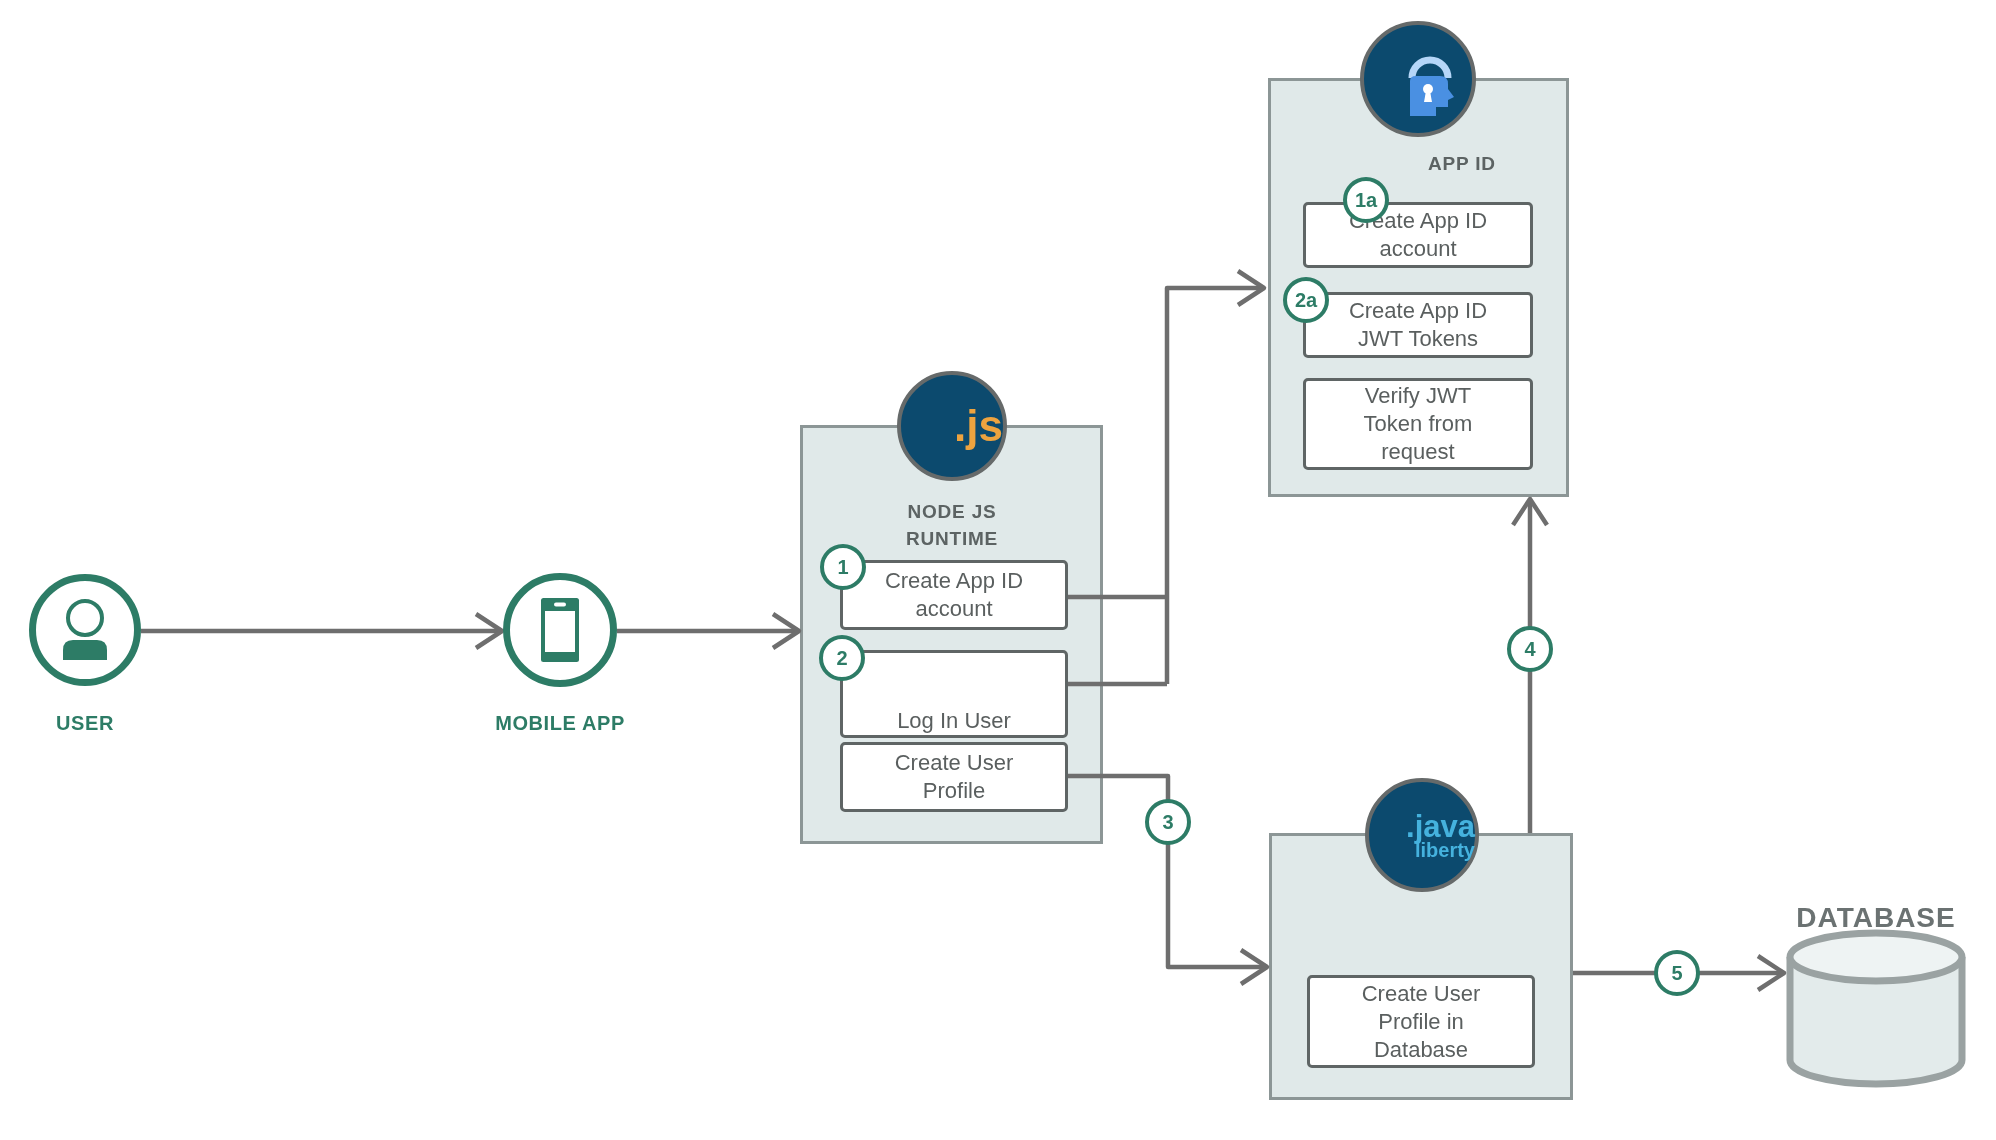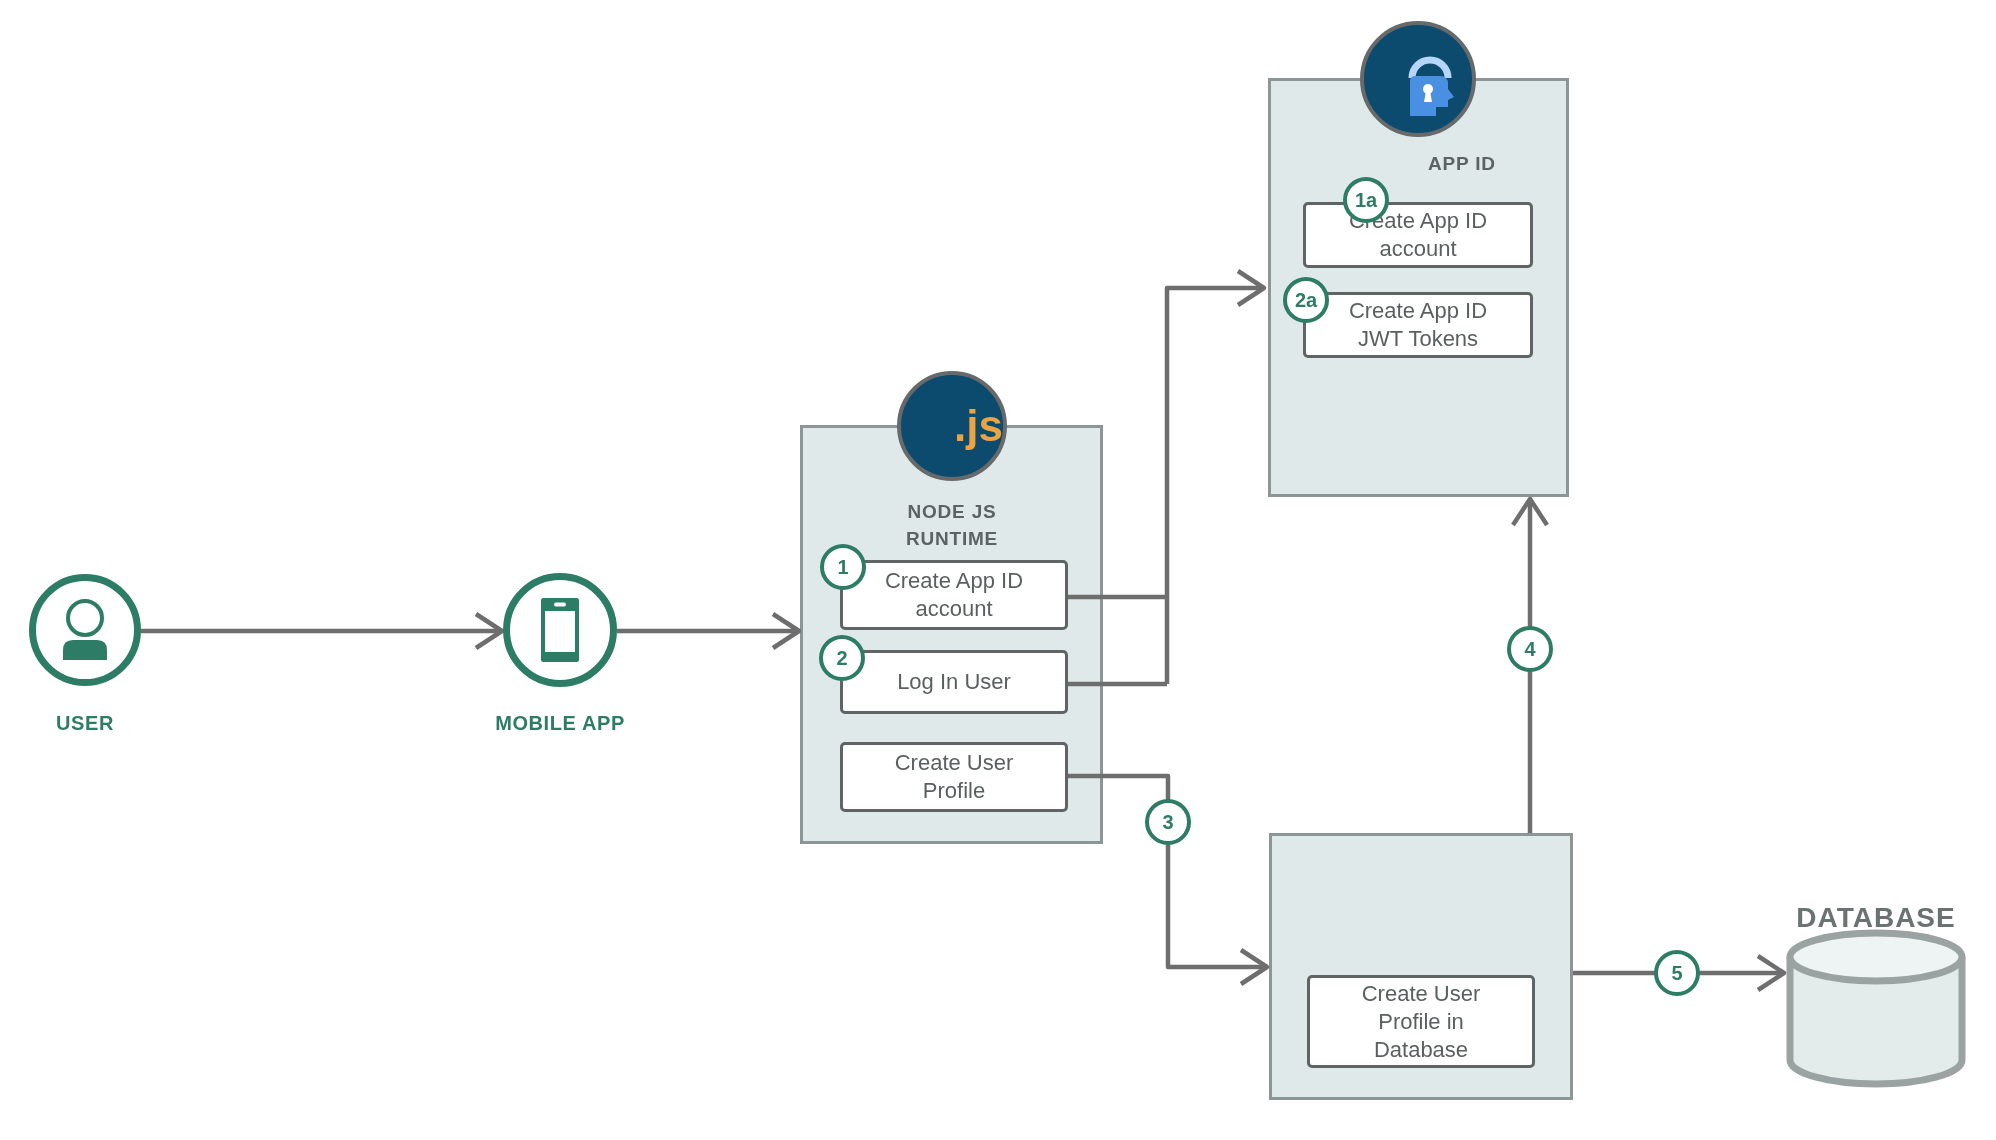--- a/index.html
+++ b/index.html
@@ -139,21 +139,21 @@
   </div>
   <div class="box-title" style="left:802px;top:498px;width:300px;">NODE JS
 RUNTIME</div>
 
   <div class="step-box" style="left:840px;top:560px;width:228px;height:70px;">
     <span class="step-text">Create App ID
 account</span>
   </div>
   <div class="badge" style="left:820px;top:544px;">1</div>
 
-  <div class="step-box" style="left:840px;top:650px;width:228px;height:64px;">
+  <div class="step-box" style="left:840px;top:650px;width:228px;height:88px;align-items:flex-end;">
     <span class="step-text">Log In User</span>
   </div>
   <div class="badge" style="left:819px;top:635px;">2</div>
 
   <div class="step-box" style="left:840px;top:742px;width:228px;height:70px;">
     <span class="step-text">Create User
 Profile</span>
   </div>
 
   <div class="icon-circle" style="left:1360px;top:21px;width:116px;height:116px;">
@@ -171,21 +171,30 @@
 account</span>
   </div>
   <div class="badge" style="left:1343px;top:177px;">1a</div>
 
   <div class="step-box" style="left:1303px;top:292px;width:230px;height:66px;">
     <span class="step-text">Create App ID
 JWT Tokens</span>
   </div>
   <div class="badge" style="left:1283px;top:277px;">2a</div>
 
-
+  <div class="step-box" style="left:1303px;top:378px;width:230px;height:92px;">
+    <span class="step-text">Verify JWT
+Token from
+request</span>
+  </div>
+
+  <div class="icon-circle" style="left:1365px;top:778px;width:114px;height:114px;">
+    <span class="java-logo-top">.java</span>
+    <span class="java-logo-bottom">liberty</span>
+  </div>
 
   <div class="step-box" style="left:1307px;top:975px;width:228px;height:93px;">
     <span class="step-text">Create User
 Profile in
 Database</span>
   </div>
 
   <div class="db-label" style="left:1776px;top:902px;width:200px;">DATABASE</div>
 
   <div class="badge" style="left:1145px;top:799px;">3</div>

